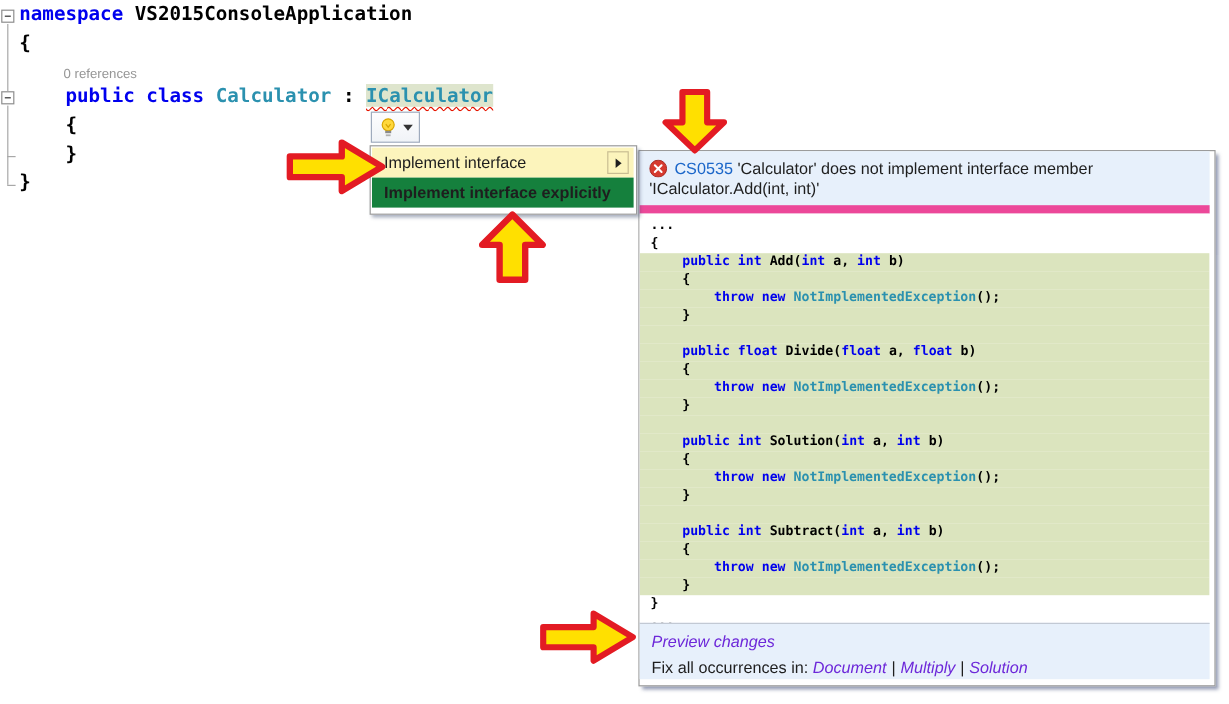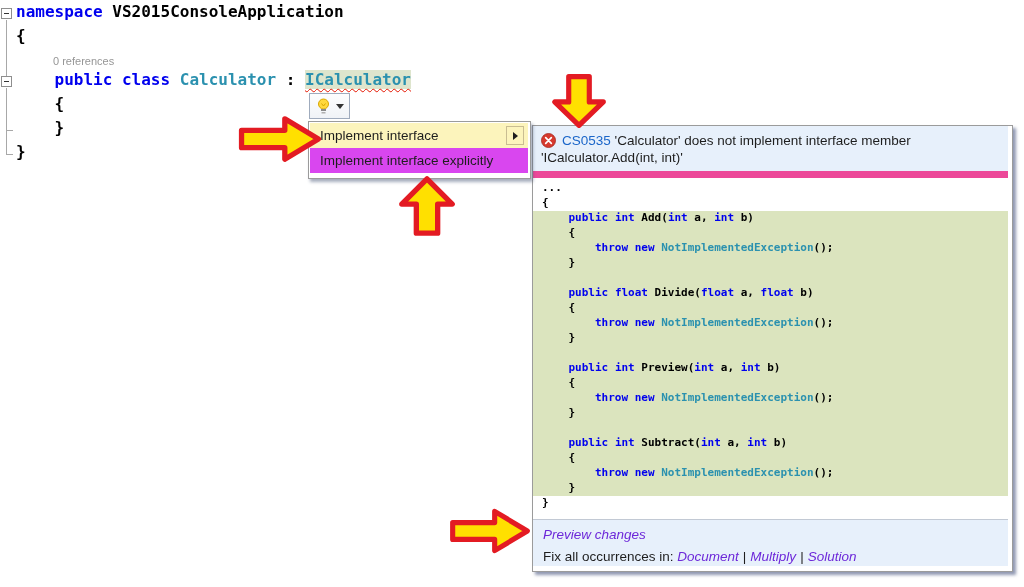--- a/index.html
+++ b/index.html
@@ -34,21 +34,21 @@
   #bulb-btn .caret { width:0; height:0; border-left:4px solid transparent;
                      border-right:4px solid transparent; border-top:5px solid #333; }
 
   
   #menu { position:absolute; left:308px; top:121px; width:223px; background:#fff;
           border:1px solid #9B9B9B; padding:1px 2px 5px 1px; z-index:3;
           box-shadow:2px 3px 3px rgba(60,75,110,.45); }
   .menu-item { height:25px; display:flex; align-items:center; padding:0 4px 0 10px;
                font:400 13.5px "Liberation Sans", sans-serif; color:#1E1E1E; }
   .menu-item.sel { background:#FCF4BC; }
-  .menu-item.plain { background:#d946ef; }
+  .menu-item.plain { background:#15803d;font-weight:bold; }
   .menu-item .grow { flex:1; }
   .subarrow-box { width:18px; height:19px; border:1px solid #C9BD92; display:flex;
                   align-items:center; justify-content:center; }
   .subarrow { width:0; height:0; border-top:4px solid transparent;
               border-bottom:4px solid transparent; border-left:5px solid #1E1E1E; }
 
   
   #panel { position:absolute; left:532px; top:125px; width:481px; height:447px;
            background:#fff; border:1px solid #9B9B9B; z-index:2;
            box-shadow:3px 3px 3px rgba(55,70,115,.55);
@@ -136,21 +136,21 @@
         <div class="cl green"><span class="pl">    </span><span class="kw">public</span><span class="pl"> </span><span class="kw">int</span><span class="pl"> Add(</span><span class="kw">int</span><span class="pl"> a, </span><span class="kw">int</span><span class="pl"> b)</span></div>
         <div class="cl green"><span class="pl">    {</span></div>
         <div class="cl green"><span class="pl">        </span><span class="kw">throw</span><span class="pl"> </span><span class="kw">new</span><span class="pl"> </span><span class="ty">NotImplementedException</span><span class="pl">();</span></div>
         <div class="cl green"><span class="pl">    }</span></div>
         <div class="cl green"><span class="pl"></span></div>
         <div class="cl green"><span class="pl">    </span><span class="kw">public</span><span class="pl"> </span><span class="kw">float</span><span class="pl"> Divide(</span><span class="kw">float</span><span class="pl"> a, </span><span class="kw">float</span><span class="pl"> b)</span></div>
         <div class="cl green"><span class="pl">    {</span></div>
         <div class="cl green"><span class="pl">        </span><span class="kw">throw</span><span class="pl"> </span><span class="kw">new</span><span class="pl"> </span><span class="ty">NotImplementedException</span><span class="pl">();</span></div>
         <div class="cl green"><span class="pl">    }</span></div>
         <div class="cl green"><span class="pl"></span></div>
-        <div class="cl green"><span class="pl">    </span><span class="kw">public</span><span class="pl"> </span><span class="kw">int</span><span class="pl"> Preview(</span><span class="kw">int</span><span class="pl"> a, </span><span class="kw">int</span><span class="pl"> b)</span></div>
+        <div class="cl green"><span class="pl">    </span><span class="kw">public</span><span class="pl"> </span><span class="kw">int</span><span class="pl"> Solution(</span><span class="kw">int</span><span class="pl"> a, </span><span class="kw">int</span><span class="pl"> b)</span></div>
         <div class="cl green"><span class="pl">    {</span></div>
         <div class="cl green"><span class="pl">        </span><span class="kw">throw</span><span class="pl"> </span><span class="kw">new</span><span class="pl"> </span><span class="ty">NotImplementedException</span><span class="pl">();</span></div>
         <div class="cl green"><span class="pl">    }</span></div>
         <div class="cl green"><span class="pl"></span></div>
         <div class="cl green"><span class="pl">    </span><span class="kw">public</span><span class="pl"> </span><span class="kw">int</span><span class="pl"> Subtract(</span><span class="kw">int</span><span class="pl"> a, </span><span class="kw">int</span><span class="pl"> b)</span></div>
         <div class="cl green"><span class="pl">    {</span></div>
         <div class="cl green"><span class="pl">        </span><span class="kw">throw</span><span class="pl"> </span><span class="kw">new</span><span class="pl"> </span><span class="ty">NotImplementedException</span><span class="pl">();</span></div>
         <div class="cl green"><span class="pl">    }</span></div>
         <div class="cl"><span class="pl">}</span></div>
         <div class="cl"><span class="pl">...</span></div>

